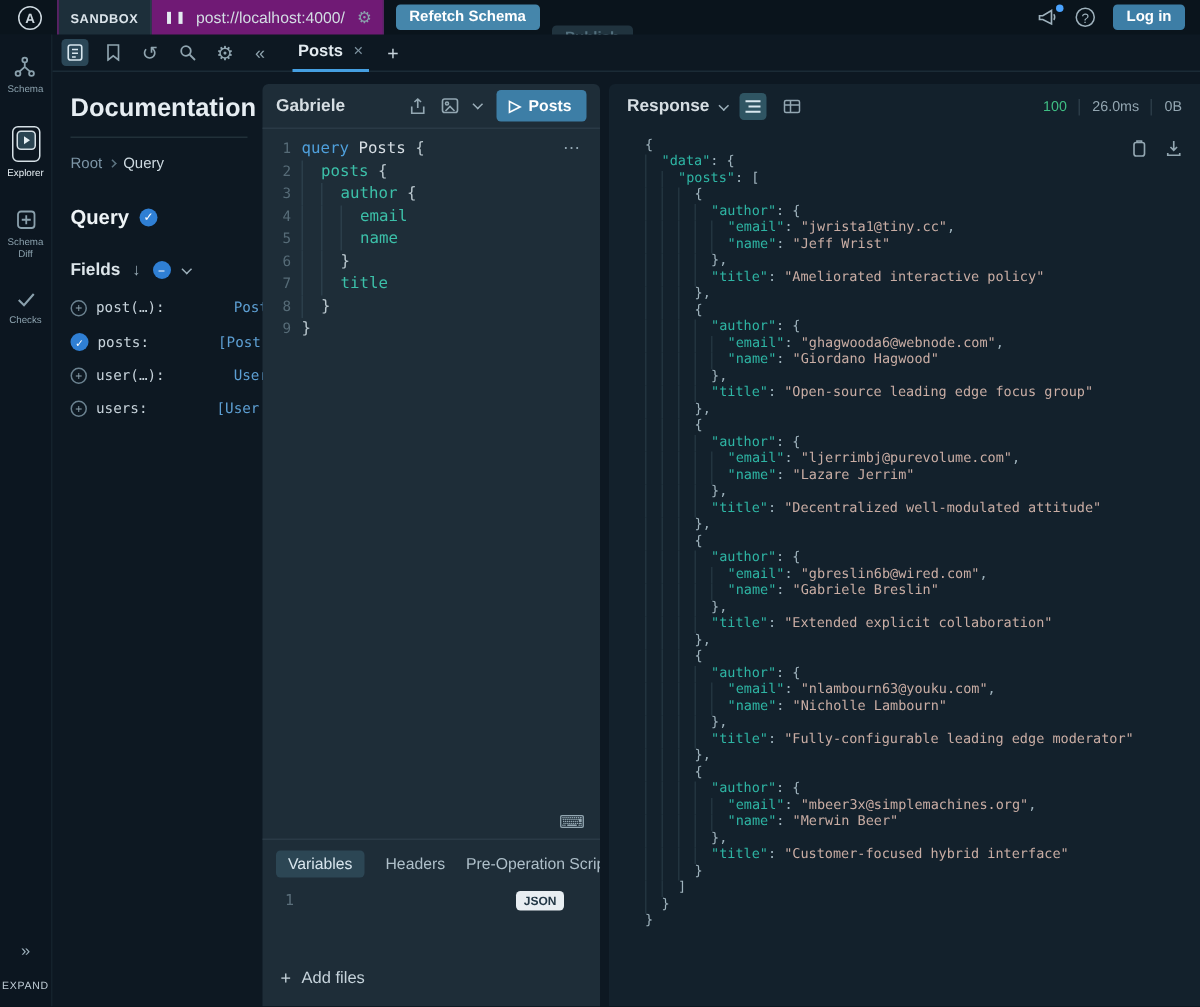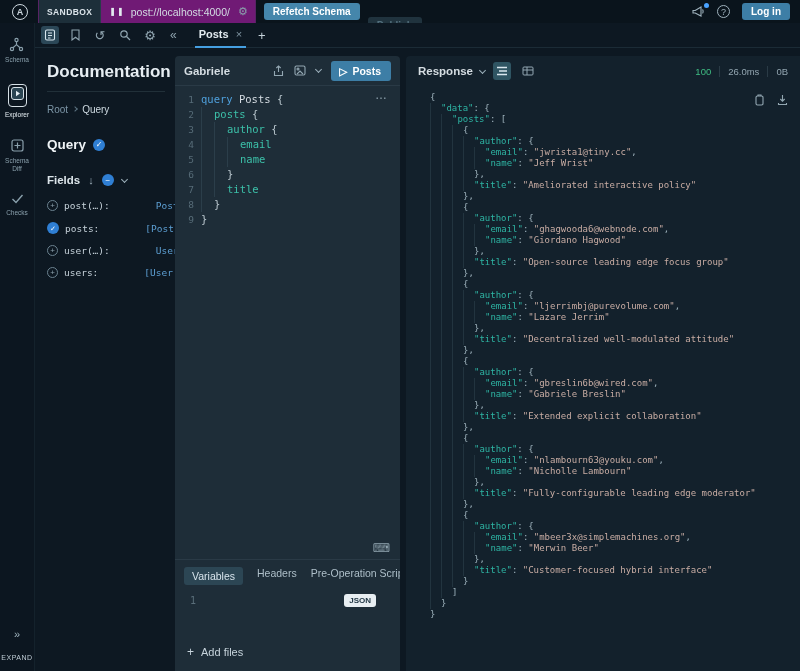--- a/index.html
+++ b/index.html
@@ -97,21 +97,21 @@
   .editor { flex:1; display:flex; padding-top:6px; position:relative; min-height:0; overflow:hidden; }
   .gutter { width:26px; text-align:right; padding-right:7px; color:#566b77;
     font:9.5px/15px "DejaVu Sans Mono", monospace; flex:0 0 auto; }
   .code { flex:1; font:10.5px/15px "DejaVu Sans Mono", monospace; color:#c3ced6; white-space:pre; }
   .cl { height:15px; }
   .igq { display:inline-block; width:13px; height:15px; border-left:1px solid #2b3e4a; vertical-align:top; }
   .qk { color:#4fa0dc; } .qn { color:#d7dee4; } .qf { color:#3cc0a9; } .qp { color:#b9c6cd; }
   .editor-more { position:absolute; top:2px; right:12px; color:#93a7b2; font-size:12px; letter-spacing:1px; cursor:pointer; }
   .kbrow { height:22px; display:flex; justify-content:flex-end; align-items:center; padding:0 10px;
     color:#93a7b2; font-size:12px; flex:0 0 auto; }
-  .optabs { display:flex; align-items:flex-start; gap:14px; padding:7px 9px 6px 9px; border-top:1px solid #2a3a46;
+  .optabs { display:flex; align-items:center; gap:14px; padding:7px 9px 6px 9px; border-top:1px solid #2a3a46;
     white-space:nowrap; overflow:hidden; flex:0 0 auto; }
   .optab { color:#aebfc9; font-size:10.5px; cursor:pointer; }
   .optab.sel { background:#2c4654; color:#d7e4ec; border-radius:3px; padding:3px 8px; }
   .varbox { height:44px; position:relative; padding:4px 0 0 15px; flex:0 0 auto;
     color:#5a6e7a; font:10px "DejaVu Sans Mono", monospace; }
   .json-badge { position:absolute; top:3px; right:24px; background:#e8eef2; color:#233846;
     font-size:8px; font-weight:bold; padding:2px 5px; border-radius:3px; font-family:"Liberation Sans",sans-serif; }
   .addfiles { margin-top:auto; padding:10px 12px 12px 12px; display:flex; align-items:center; gap:7px;
     color:#c6d3db; font-size:11px; cursor:pointer; flex:0 0 auto; }
   .addplus { font-size:12px; color:#c6d3db; }

